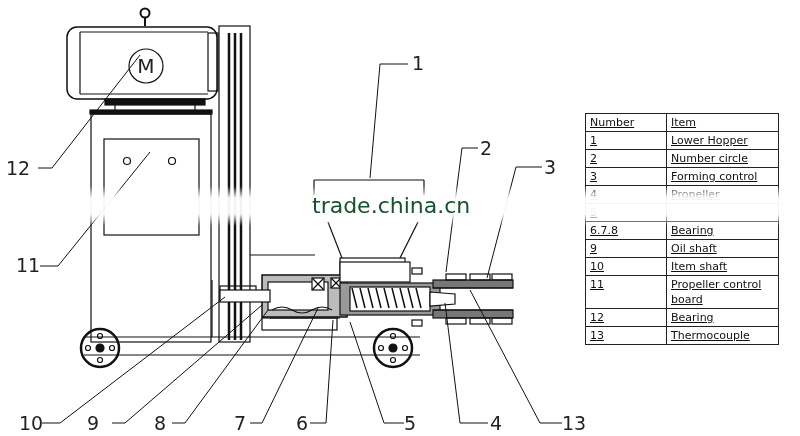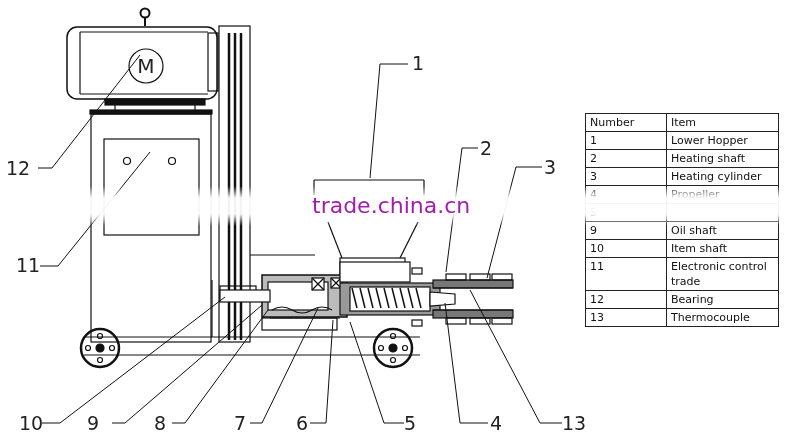--- a/index.html
+++ b/index.html
@@ -1,24 +1,24 @@
 <!DOCTYPE html>
 <html><head>
 <meta charset="utf-8">
 <style>
   html,body{margin:0;padding:0;background:#fff;}
   body{width:800px;height:436px;position:relative;overflow:hidden;font-family:"DejaVu Sans",sans-serif;}
   #diagram{position:absolute;left:0;top:0;width:800px;height:436px;}
   .lbl{font-family:"DejaVu Sans",sans-serif;font-size:19px;fill:#222;}
   table.parts{position:absolute;left:585px;top:113px;border-collapse:collapse;font-family:"DejaVu Sans",sans-serif;font-size:11px;color:#111;}
-  table.parts td{border:1px solid #222;padding:1px 4px;height:15px;vertical-align:top;line-height:15px;}
+  table.parts td{border:1px solid #222;padding:1px 4px;height:15px;vertical-align:top;line-height:15px;text-decoration:underline;}
   table.parts td.num{width:72px;}
   table.parts td.item{width:103px;}
   .blurband{position:absolute;left:70px;top:186px;width:730px;height:40px;background:linear-gradient(to bottom,rgba(255,255,255,0),rgba(255,255,255,0.95) 30%,rgba(255,255,255,0.95) 70%,rgba(255,255,255,0));}
-  .watermark{position:absolute;left:312px;top:193px;font-family:"DejaVu Sans",sans-serif;font-size:22px;color:#a21caf;letter-spacing:0px;}
+  .watermark{position:absolute;left:312px;top:193px;font-family:"DejaVu Sans",sans-serif;font-size:22px;color:#14532d;letter-spacing:0px;}
 </style>
 </head>
 <body>
 
 <svg id="diagram" viewBox="0 0 800 436" xmlns="http://www.w3.org/2000/svg">
   <g stroke="#111" fill="none" stroke-width="1.2">
 
     <g>
       <circle cx="145" cy="13" r="4.5" stroke-width="2"></circle>
       <line x1="145" y1="18" x2="145" y2="26" stroke-width="2"></line>
@@ -169,45 +169,49 @@
       <tr>
     <td class="num">Number</td>
     <td class="item">Item</td>
   </tr>
   <tr>
         <td class="num">1</td>
         <td class="item">Lower Hopper</td>
       </tr>
   <tr>
         <td class="num">2</td>
-        <td class="item">Heating shaft</td>
+        <td class="item">Number circle</td>
       </tr>
   <tr>
         <td class="num">3</td>
-        <td class="item">Heating cylinder</td>
+        <td class="item">Forming control</td>
       </tr>
   <tr>
         <td class="num">4</td>
         <td class="item">Propeller</td>
       </tr>
   <tr>
         <td class="num">5</td>
         <td class="item"></td>
       </tr>
   <tr>
+        <td class="num">6.7.8</td>
+        <td class="item">Bearing</td>
+      </tr>
+  <tr>
         <td class="num">9</td>
         <td class="item">Oil shaft</td>
       </tr>
   <tr>
         <td class="num">10</td>
         <td class="item">Item shaft</td>
       </tr>
   <tr>
         <td class="num">11</td>
-        <td class="item">Electronic control trade</td>
+        <td class="item">Propeller control board</td>
       </tr>
   <tr>
         <td class="num">12</td>
         <td class="item">Bearing</td>
       </tr>
   <tr>
         <td class="num">13</td>
         <td class="item">Thermocouple</td>
       </tr>
 </tbody>

